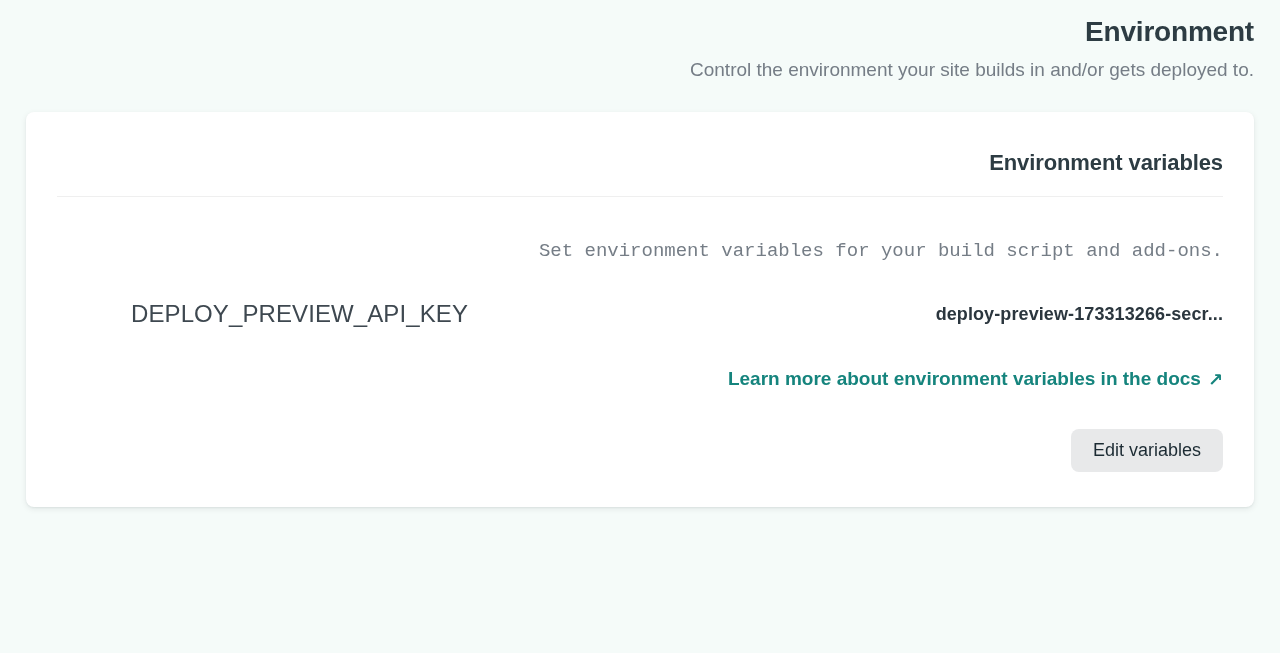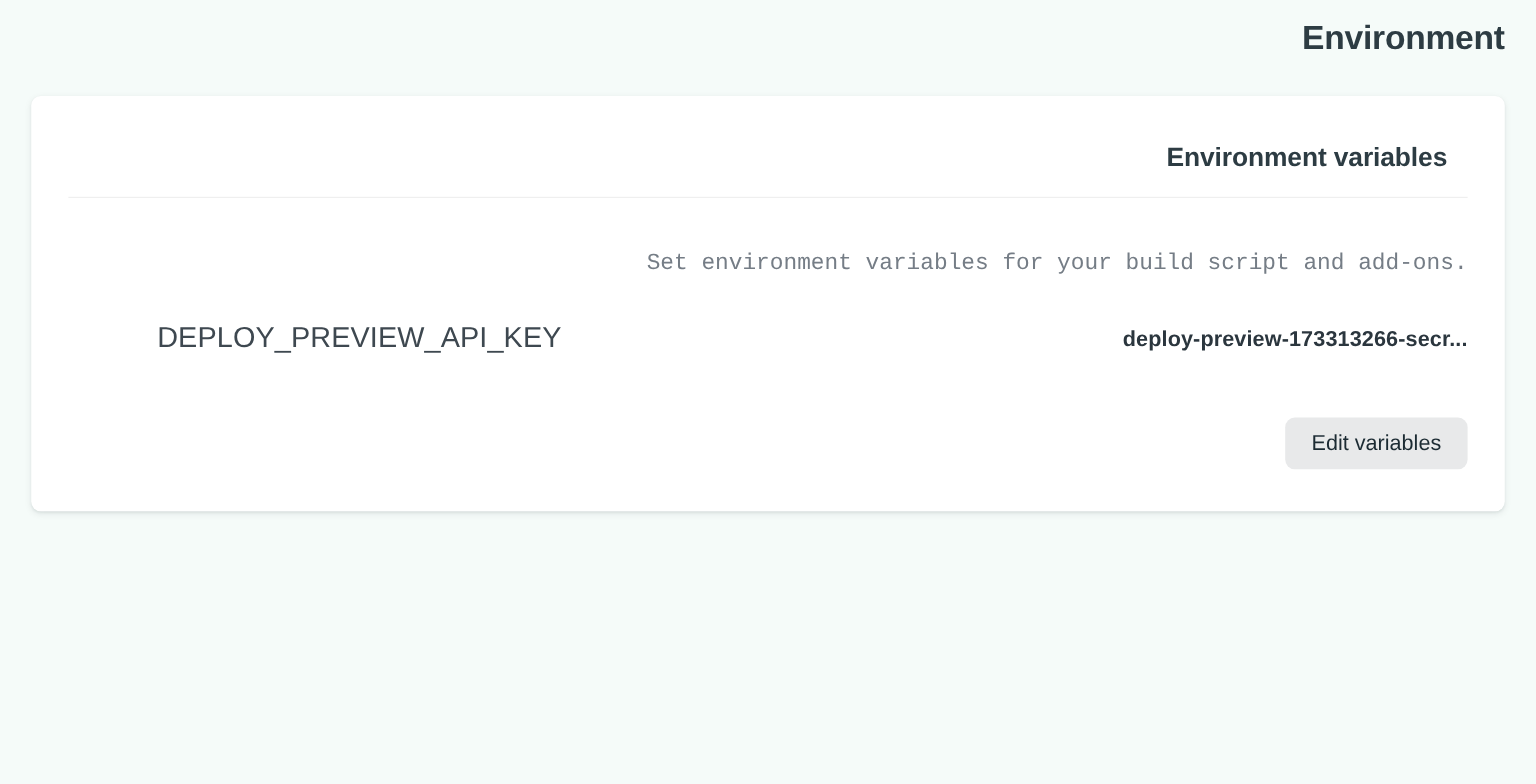--- a/index.html
+++ b/index.html
@@ -47,21 +47,21 @@
     color: var(--muted-text);
   }
   .card {
     margin-top: 30px;
     background: var(--card-bg);
     border-radius: 8px;
     box-shadow: 0 2px 6px rgba(14, 30, 37, 0.08), 0 1px 2px rgba(14, 30, 37, 0.06);
     padding: 37px 0 35px 0;
   }
   .card-heading {
-    margin: 0 48px;
+    margin: 0 31px;
     font-size: 22px;
     line-height: 28px;
     font-weight: 700;
     letter-spacing: -0.1px;
     color: var(--heading-text);
   }
   .card-divider {
     border: none;
     border-top: 1px solid var(--divider);
     margin: 19px 31px 0 31px;
@@ -133,38 +133,45 @@
     cursor: pointer;
   }
 </style>
 </head>
 <body>
 
 <div class="page">
 
   <h1 class="page-title">Environment</h1>
 
+  <p class="page-subtitle">Control the environment your site builds in and/or gets deployed to.</p>
 
   <div class="card">
 
     <h2 class="card-heading">Environment variables</h2>
 
     <hr class="card-divider">
 
     <p class="card-description">Set environment variables for your build script and add-ons.</p>
 
     <div class="variables-table">
 
       <div class="table-row">
         <span class="variable-name">DEPLOY_PREVIEW_API_KEY</span>
         <span class="variable-value">deploy-preview-173313266-secr...</span>
       </div>
 
 
 
     </div>
 
+    <div class="docs-link-row">
+      <a class="docs-link">
+        <span>Learn more about environment variables in the docs</span>
+        <span class="external-link-icon">↗</span>
+      </a>
+    </div>
 
     <button class="edit-button">Edit variables</button>
 
   </div>
 
 </div>
 
 </body></html>

